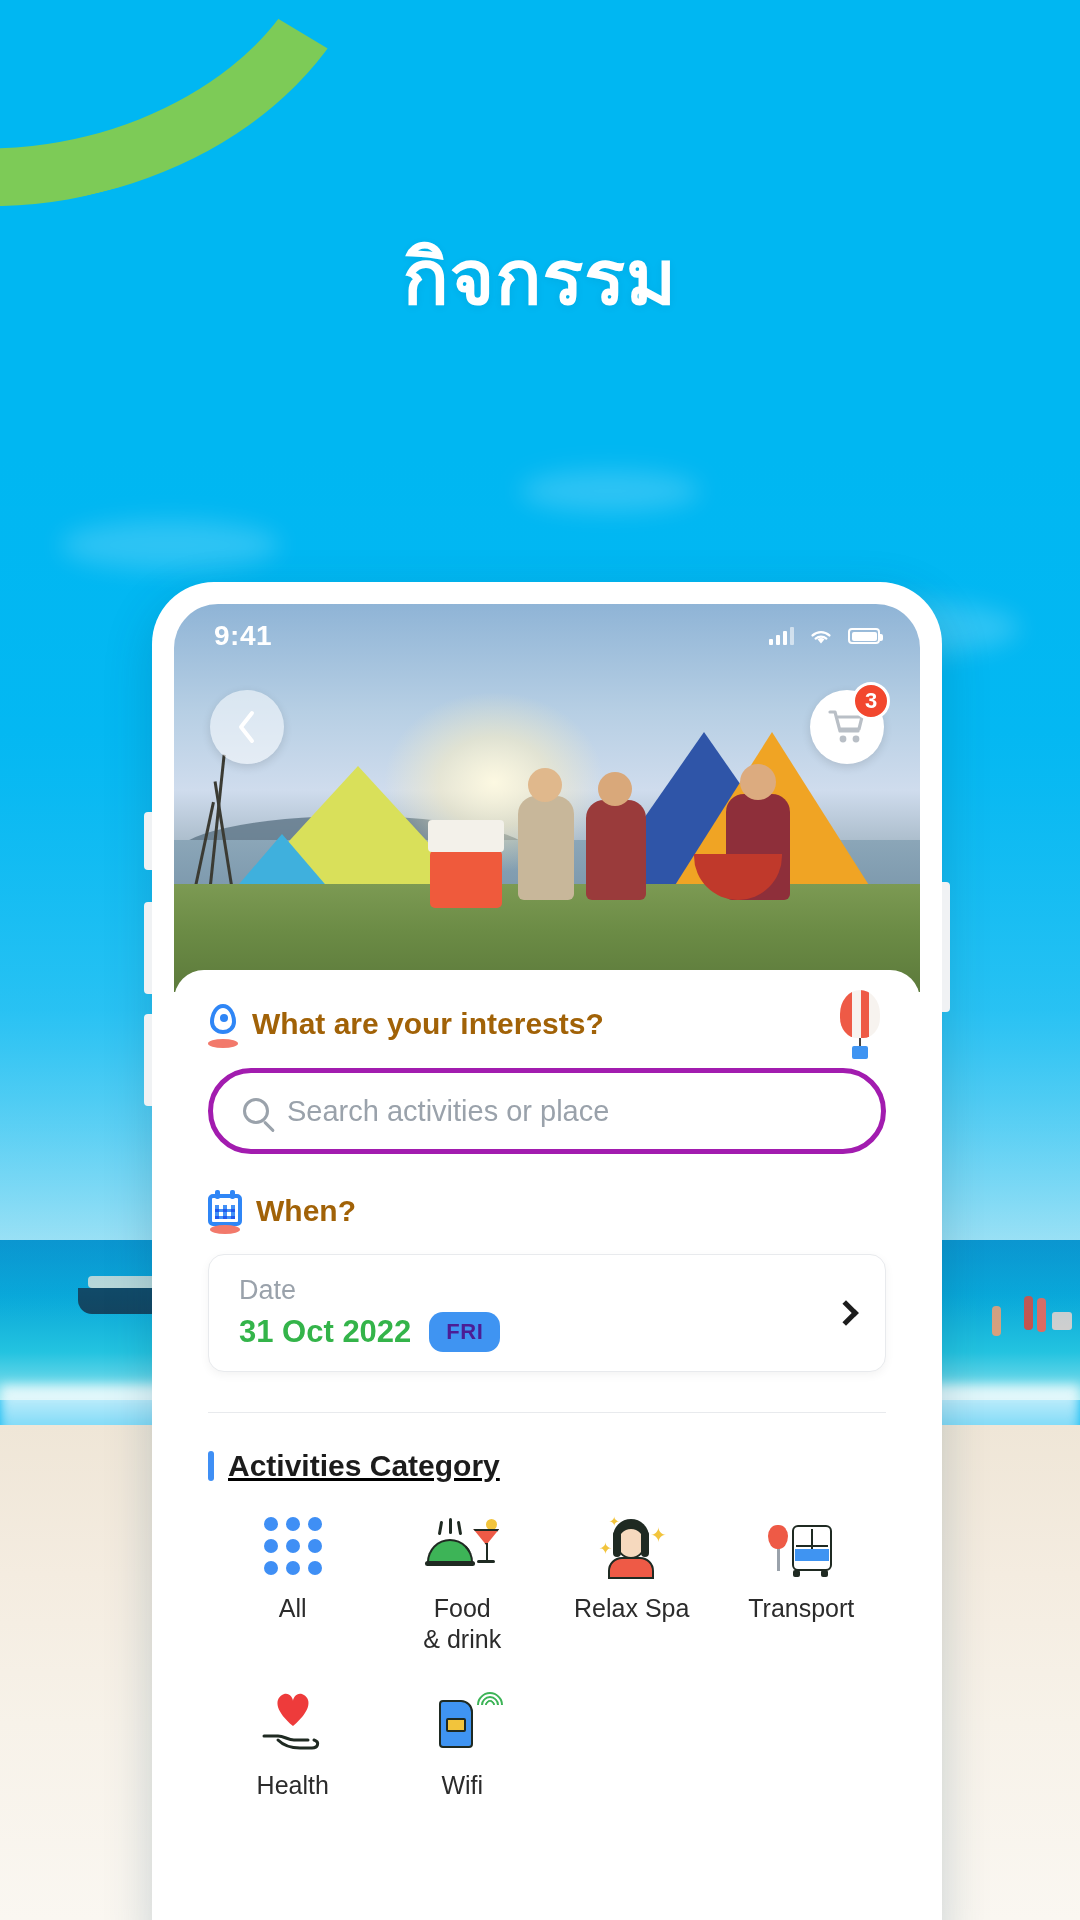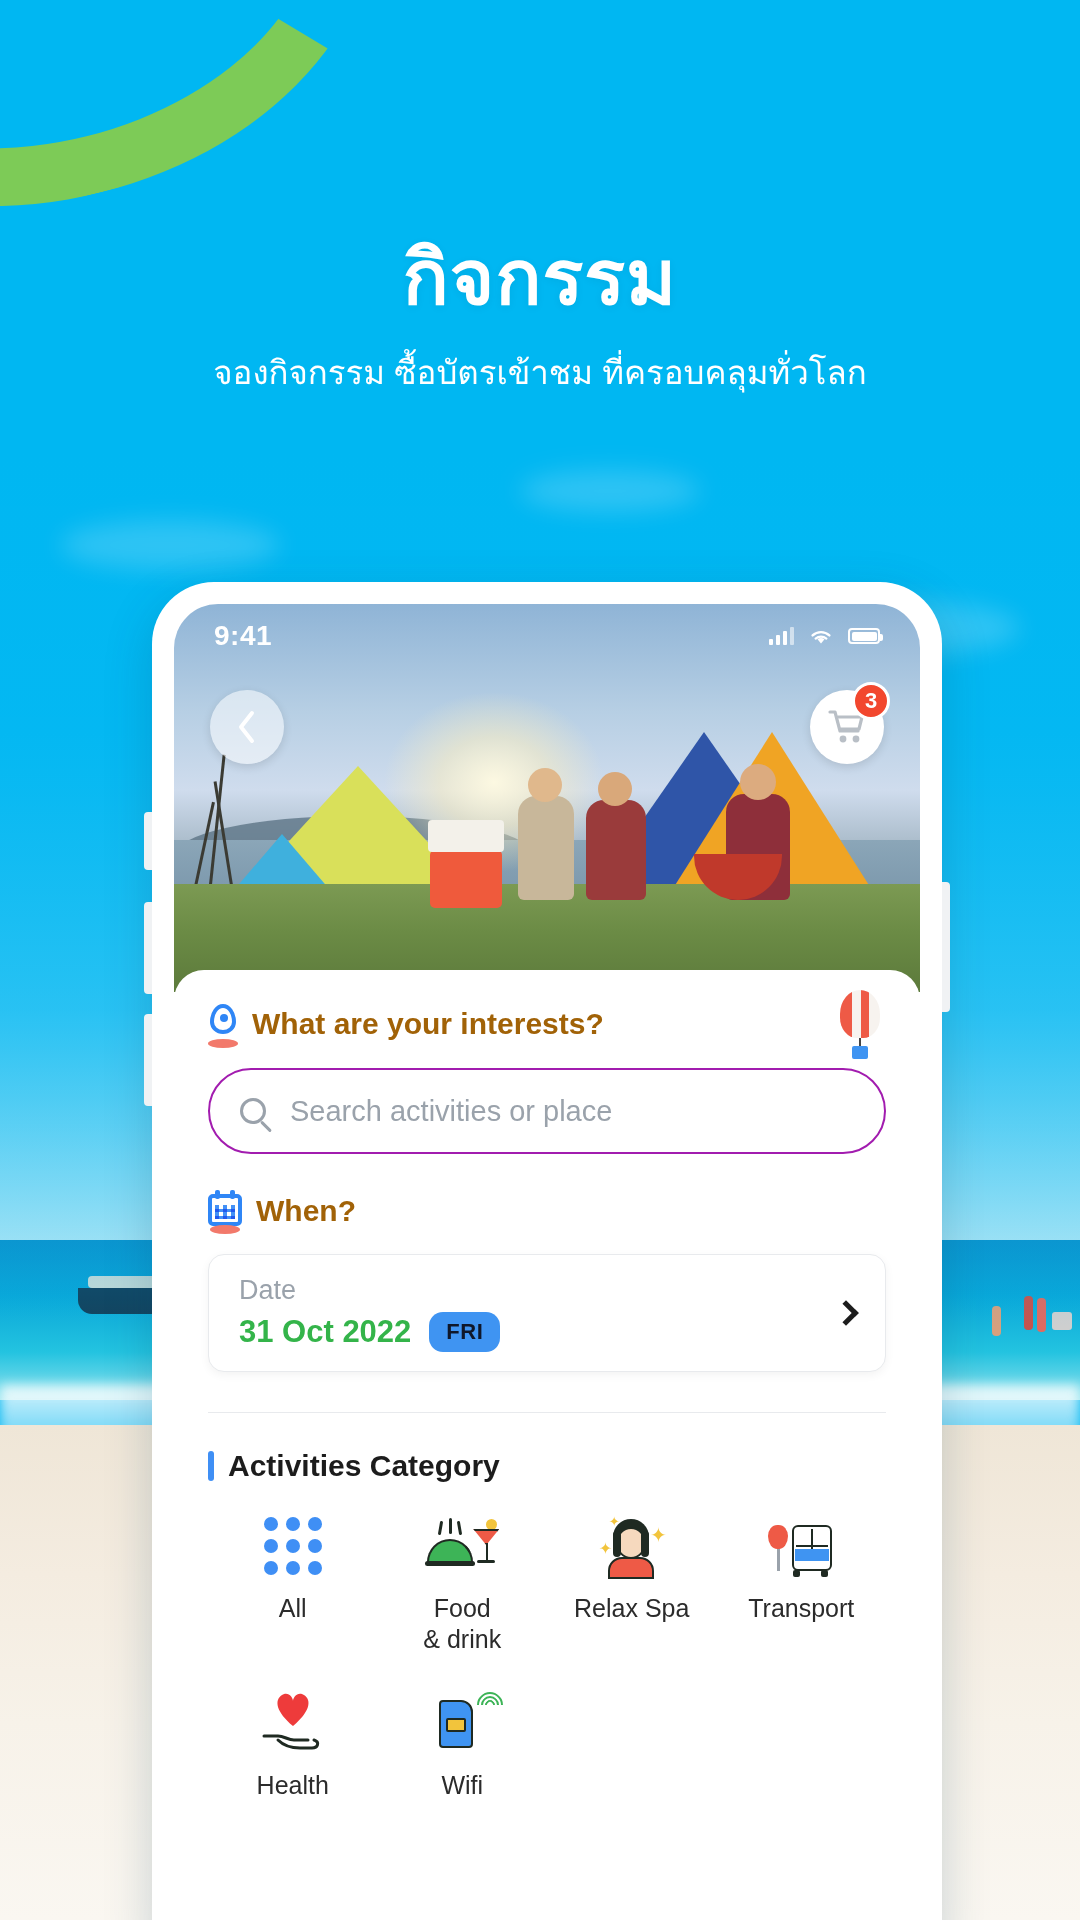--- a/index.html
+++ b/index.html
@@ -216,55 +216,55 @@
   .cal-icon .t1{left:7px;} .cal-icon .t2{right:7px;}
   .cal-icon .sh{position:absolute;left:2px;bottom:-2px;width:30px;height:9px;border-radius:50%;background:#F2796B;}
 
   .balloon { position:absolute; right:0; top:-14px; width:52px; height:74px; }
   .balloon .bag{position:absolute;left:6px;top:0;width:40px;height:48px;border-radius:50% 50% 42% 42%;
     background:linear-gradient(90deg,#EE5A46 0 30%,#f7f3ef 30% 52%,#EE5A46 52% 72%,#f7f3ef 72% 100%);}
   .balloon .bsk{position:absolute;left:18px;top:56px;width:16px;height:13px;background:#3f94f2;border-radius:2px;}
   .balloon .str{position:absolute;left:25px;top:48px;width:2px;height:10px;background:#444;}
 
   .search-box {
-    margin-top:24px; height:86px; border:2px solid #a21caf; border-radius:43px;
-    display:flex; align-items:center; gap:24px; padding:0 30px;
+    margin-top:24px; height:86px; border:5px solid #a21caf; border-radius:43px;
+    display:flex; align-items:center; gap:18px; padding:0 30px;
   }
   .mag { width:26px;height:26px;border:3px solid #9aa2ab;border-radius:50%;position:relative;flex:none;}
   .mag::after{content:"";position:absolute;right:-10px;bottom:-7px;width:14px;height:3px;background:#9aa2ab;transform:rotate(45deg);border-radius:2px;}
   .search-ph { font-size:29px; color:#9aa2ab; }
 
   .when-head { margin-top:36px; }
 
   .date-box {
     margin-top:22px; height:118px; background:#fff;
     border:1px solid #e8eaed; border-radius:16px;
     box-shadow:0 3px 10px rgba(0,0,0,.05);
     display:flex; align-items:center; justify-content:space-between; padding:0 30px;
   }
   .date-label { font-size:27px; color:#9aa2ab; }
   .date-line { display:flex; align-items:center; gap:18px; margin-top:6px; }
   .date-val { font-size:31px; color:#34B44A; font-weight:bold; }
   .dow {
-    background:#3f94f2; color:#0f172a; font-size:22px; font-weight:bold;
+    background:#3f94f2; color:#4c1d95; font-size:22px; font-weight:bold;
     padding:7px 17px; border-radius:14px; letter-spacing:.5px;
   }
   .chev { width:18px; height:18px; border-right:5px solid #1c1c1c; border-top:5px solid #1c1c1c;
     transform:rotate(45deg); flex:none; }
 
   .search-btn {
     margin-top:40px; height:90px; background:#3f8ff5; border-radius:45px;
     color:#fff; font-size:33px; font-weight:bold;
     display:flex; align-items:center; justify-content:center;
     box-shadow:0 6px 16px rgba(63,143,245,.28);
   }
 
   .divider { margin-top:40px; height:1px; background:#e8eaed; }
 
-  .sec-title { margin-top:36px; display:flex; align-items:center; gap:14px; }
+  .sec-title { margin-top:36px; display:flex; align-items:center; gap:14px;text-decoration:underline; }
   .sec-bar { width:6px; height:30px; background:#3f8ff5; border-radius:3px; }
   .sec-txt { font-size:30px; font-weight:bold; color:#1c1c1c; }
 
   .cat-grid {
     margin-top:30px; display:grid; grid-template-columns:repeat(4,1fr);
     row-gap:34px;
   }
   .cat { display:flex; flex-direction:column; align-items:center; gap:14px; }
   .cat-ico { width:74px; height:66px; position:relative; }
   .cat-lbl { font-size:25px; color:#2b2b2b; text-align:center; line-height:1.25; }
@@ -352,21 +352,20 @@
   <div class="bg-overlay">
     <div class="cloud" style="left:60px;top:520px;width:220px;height:50px;"></div>
     <div class="cloud" style="left:520px;top:470px;width:180px;height:42px;"></div>
     <div class="cloud" style="left:780px;top:600px;width:240px;height:56px;"></div>
   </div>
   <div class="green-arc"></div>
 </div>
 
 <div class="hero">
   <div class="hero-title">กิจกรรม</div>
-  <div class="hero-sub">จองกิจกรรม ซื้อบัตรเข้าชม ที่ครอบคลุมทั่วโลก</div>
 </div>
 
 <div class="phone">
   <div class="phone-btn btn-l1"></div>
   <div class="phone-btn btn-l2"></div>
   <div class="phone-btn btn-l3"></div>
   <div class="phone-btn btn-r1"></div>
 
   <div class="screen">
 

